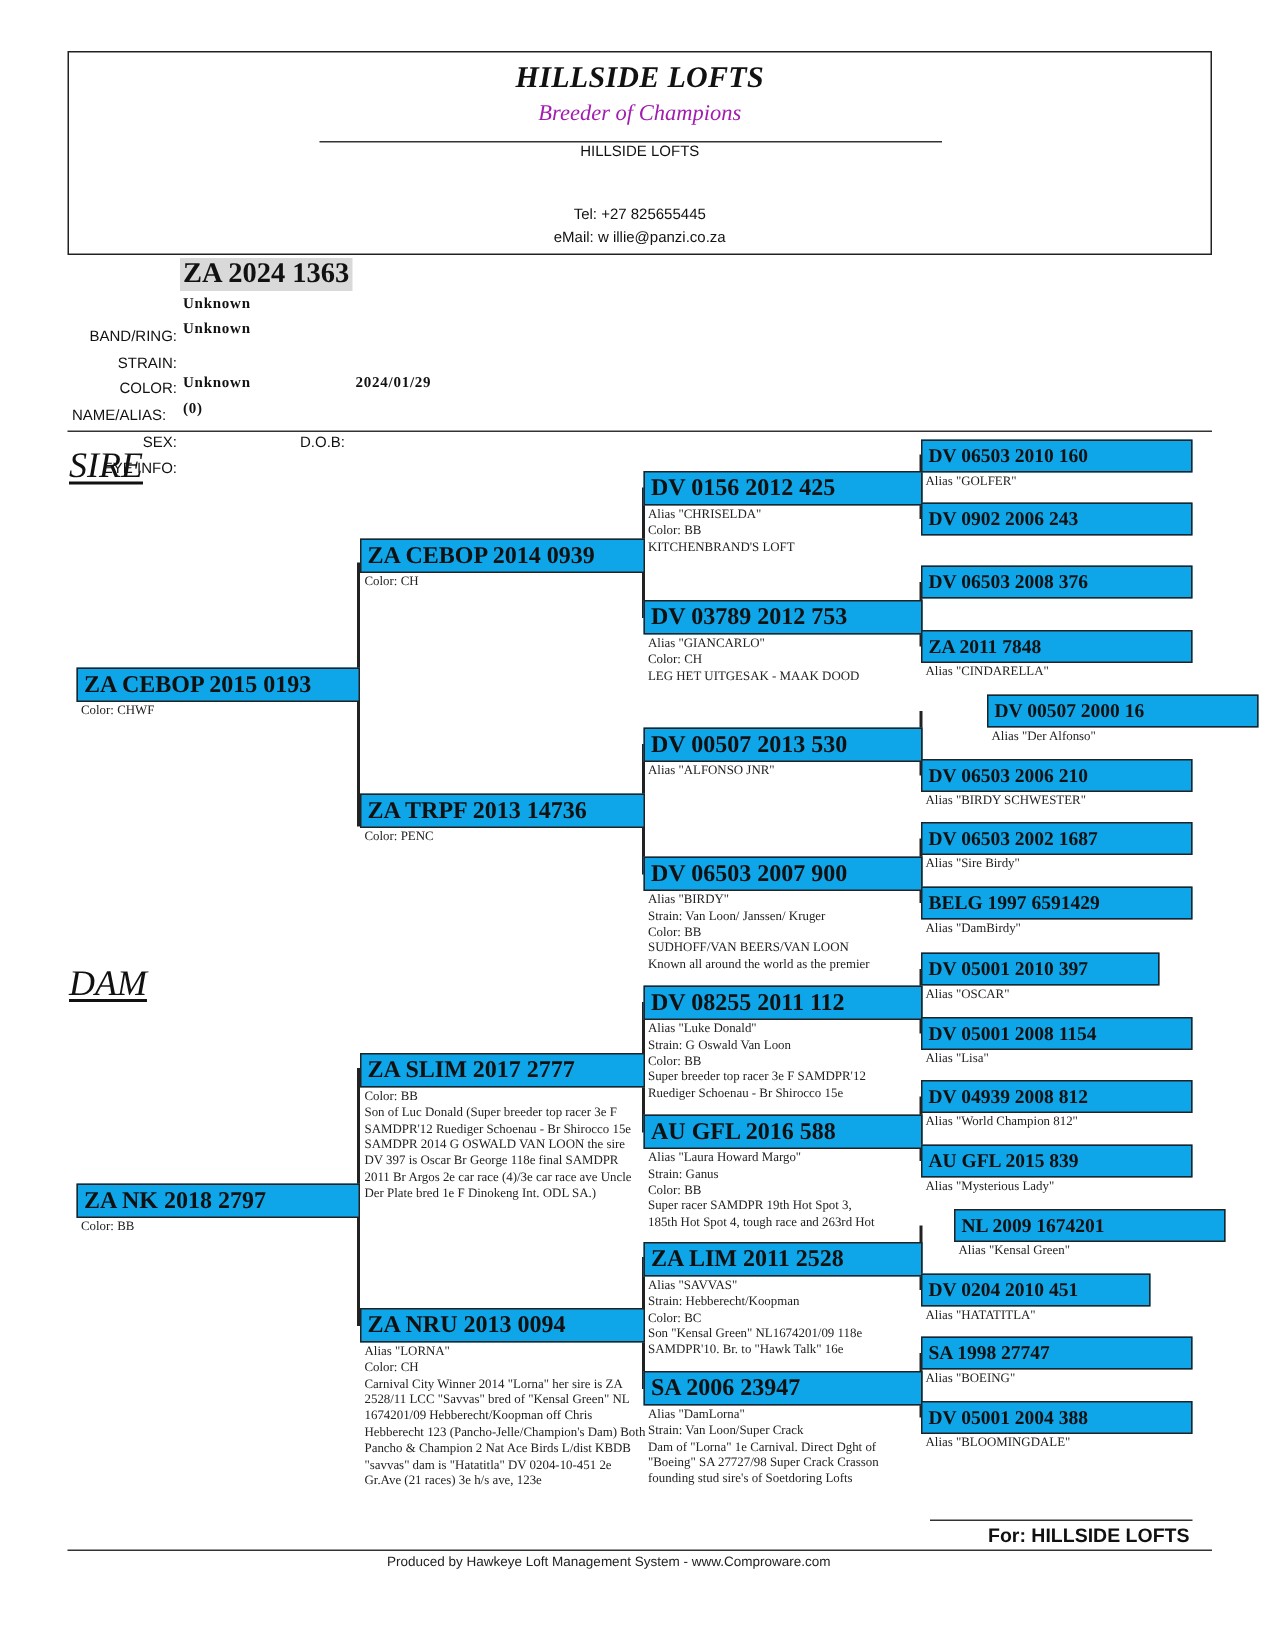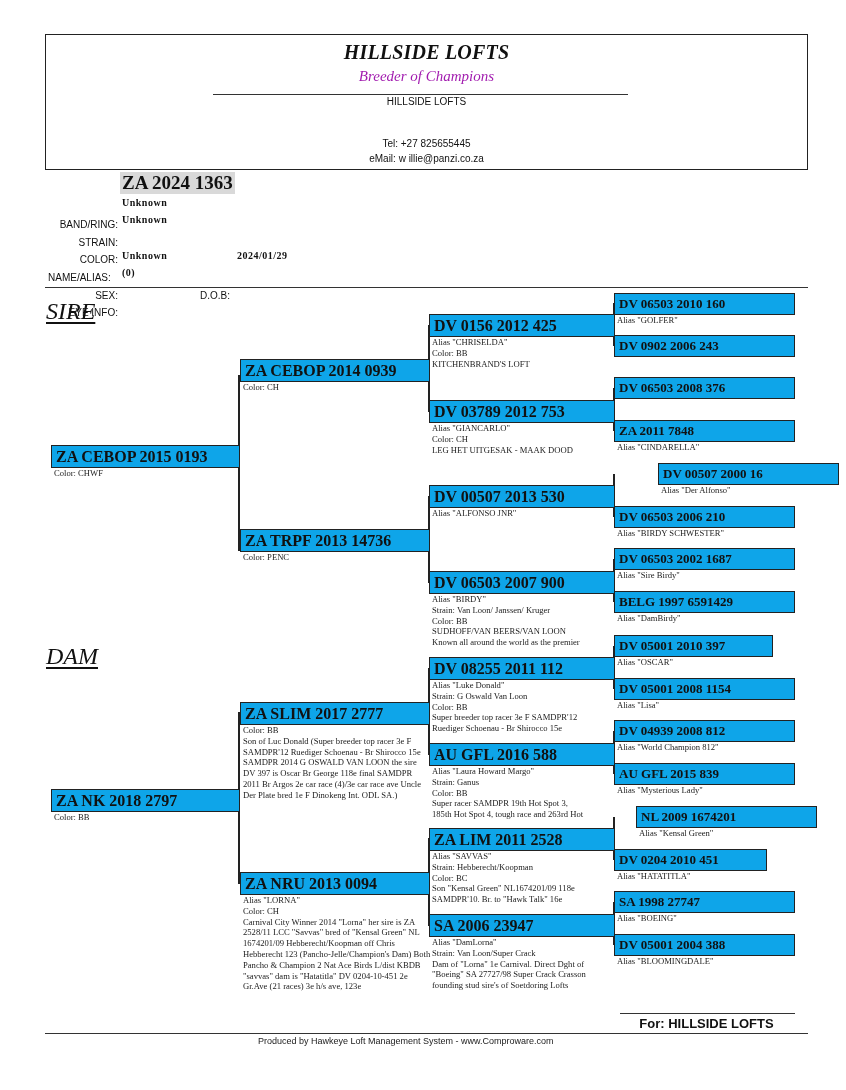--- a/index.html
+++ b/index.html
@@ -23,21 +23,21 @@
   .nbox { border:1.5px solid #222; box-sizing:border-box; font-family:"Liberation Serif", serif; font-weight:bold; white-space:nowrap; padding:0 4px; background:#0ea5e9; }
   .g1 .nbox { font-size:16px; height:23px; line-height:21px; }
   .g2 .nbox { font-size:16px; height:23px; line-height:21px; }
   .g3 .nbox { font-size:16px; height:23px; line-height:21px; }
   .g4 .nbox { font-size:13px; height:22px; line-height:20px; }
   .ninfo { font-family:"Liberation Serif", serif; font-size:8.6px; line-height:10.8px; color:#222; padding-left:3px; white-space:nowrap; }
   .ninfo.wrap { white-space:normal; }
   .line { position:absolute; background:#222; }
 
   .for-rule { position:absolute; left:620px; width:175px; top:1013px; border-top:1.5px solid #333; }
-  .for-text { position:absolute; left:620px; width:173px; top:1016px; text-align:center; font-family:"Liberation Sans", sans-serif; font-weight:bold; font-size:13px; }
+  .for-text { position:absolute; left:620px; width:173px; top:1016px; text-align:right; font-family:"Liberation Sans", sans-serif; font-weight:bold; font-size:13px; }
   .foot-rule { position:absolute; left:45px; width:763px; top:1033px; border-top:1.5px solid #333; }
   .foot-text { position:absolute; left:258px; top:1036px; font-family:"Liberation Sans", sans-serif; font-size:9px; color:#222; }
 </style>
 </head>
 <body>
 
 <div class="header-box">
   <div class="h-title">HILLSIDE LOFTS</div>
   <div class="h-sub">Breeder of Champions</div>
   <div class="h-rule"></div>

